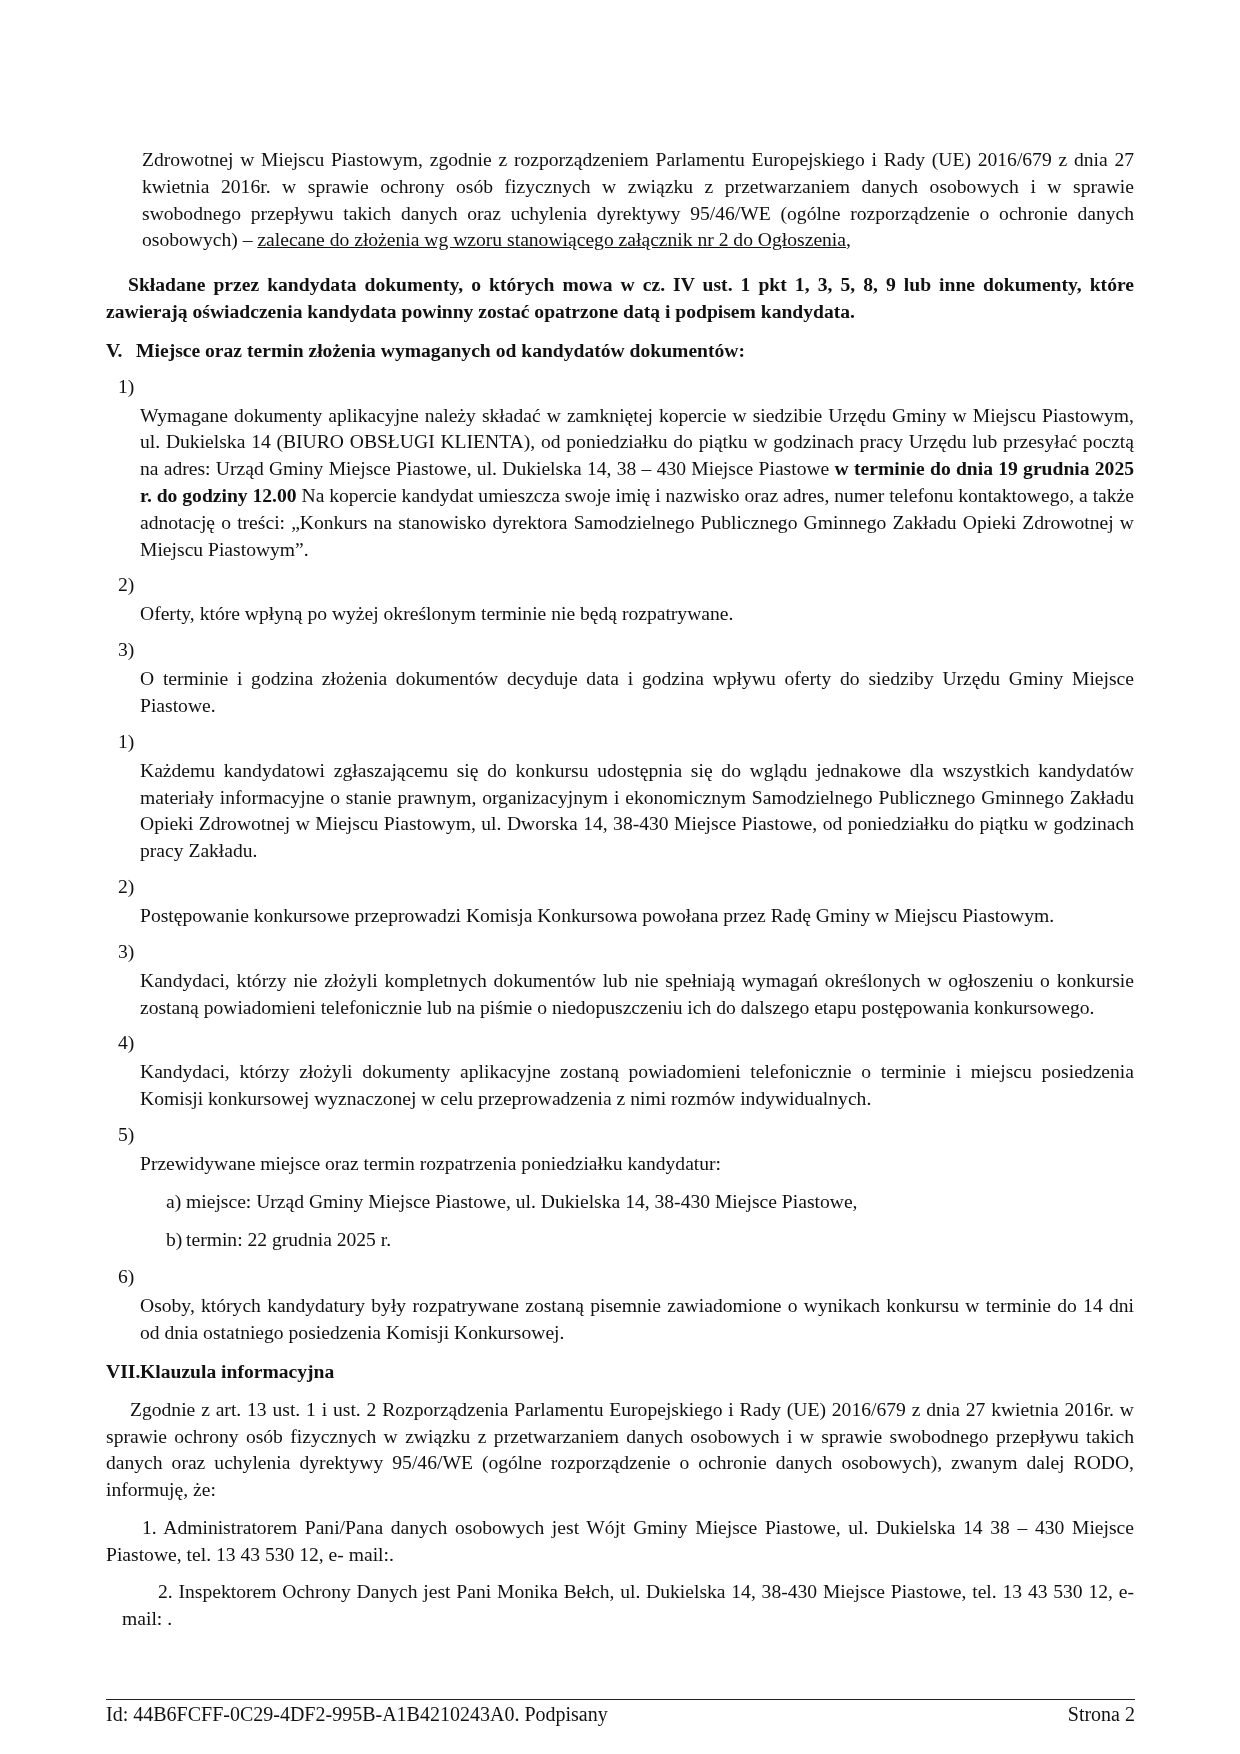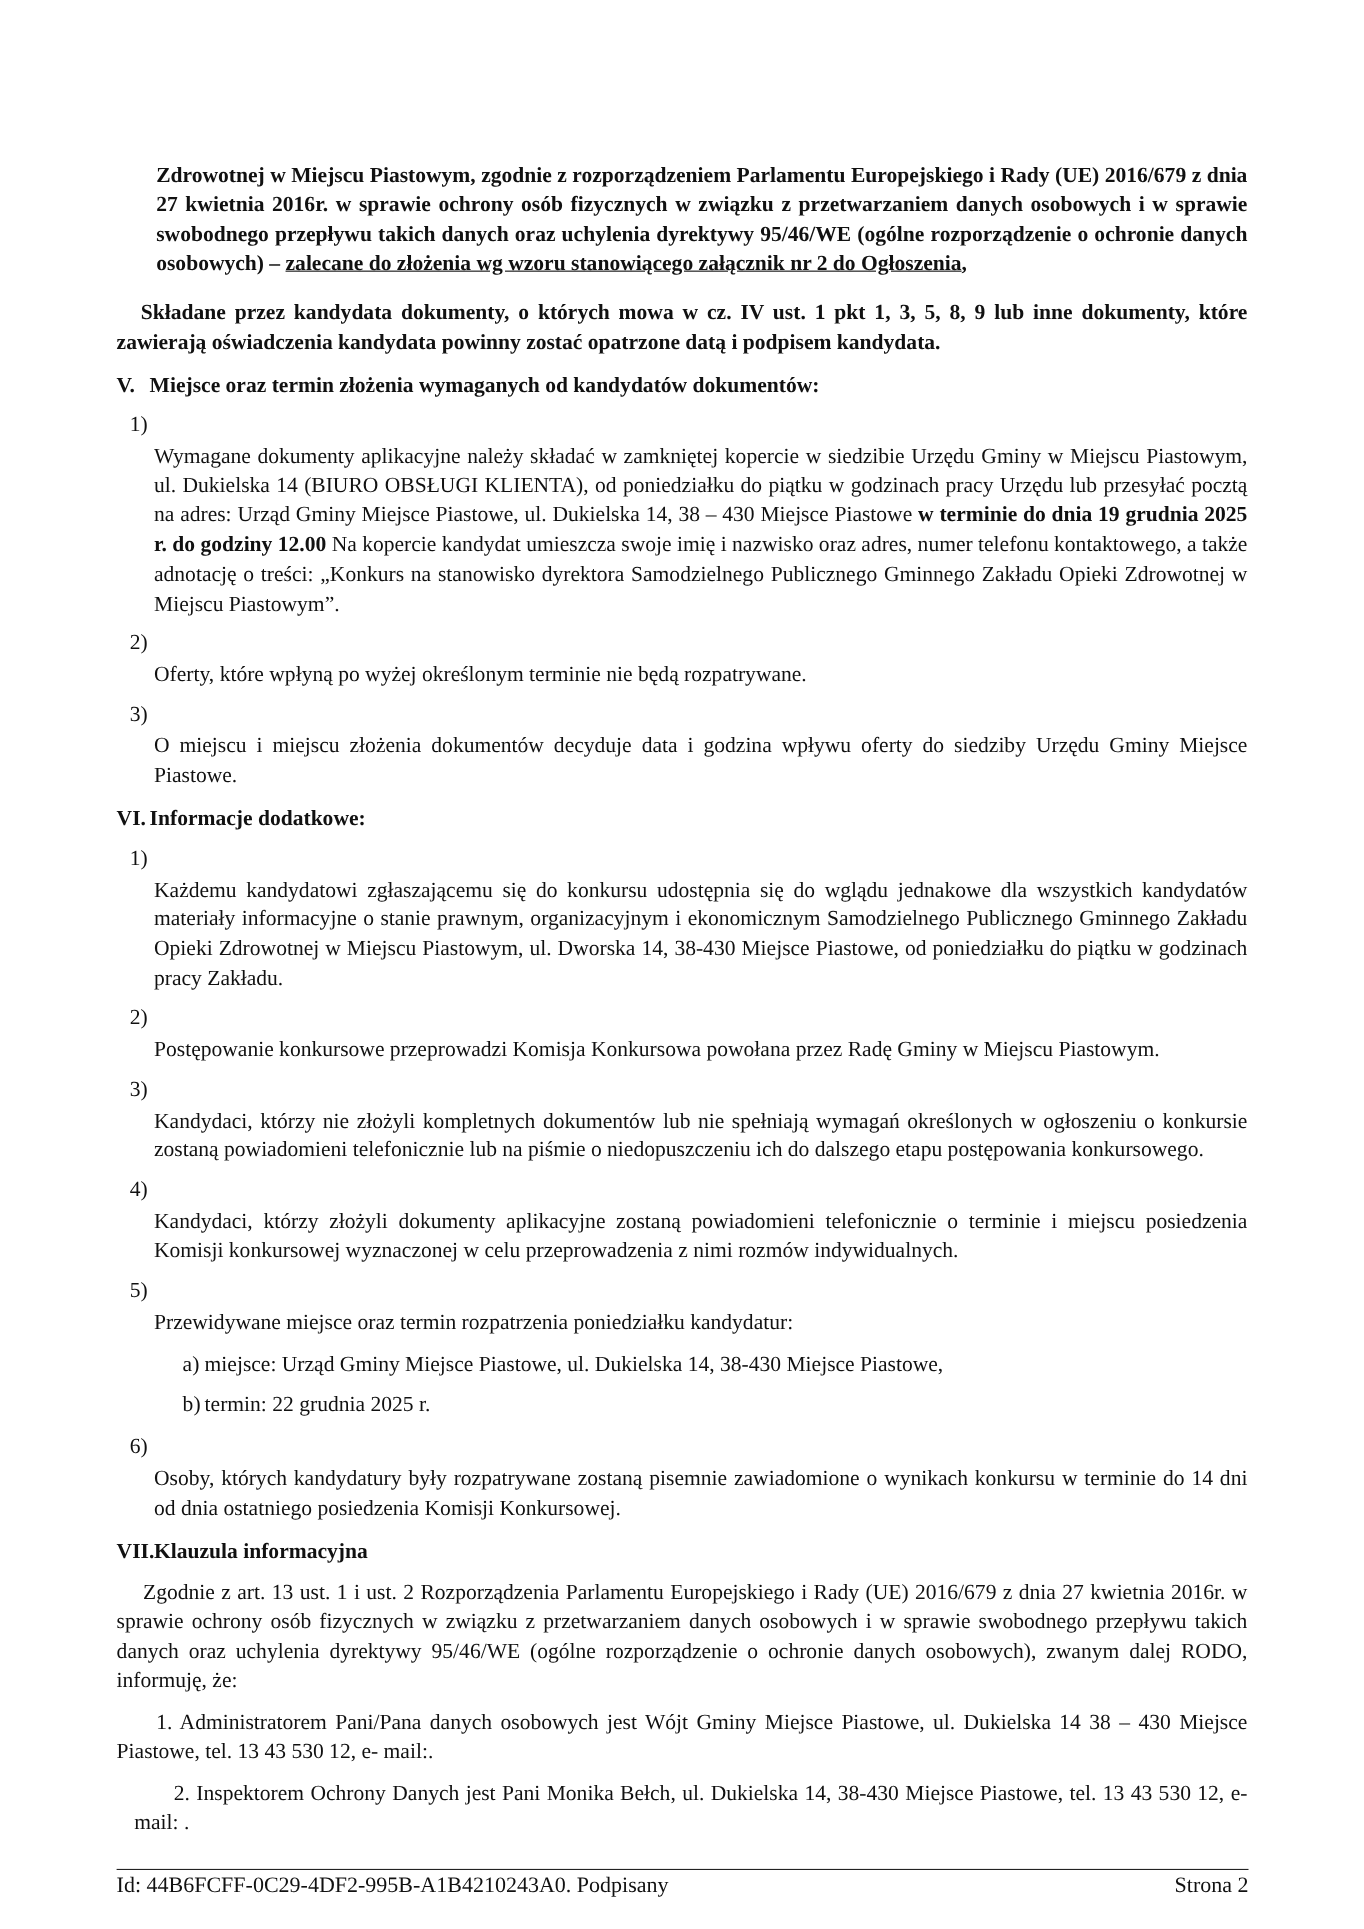--- a/index.html
+++ b/index.html
@@ -87,49 +87,45 @@
       justify-content: space-between;
       font-size: 20px;
       line-height: 20px;
     }
   </style>
 </head>
 <body>
 
 <div class="page">
 
-  <p class="just cont" style="margin-top:0;margin-bottom:0;font-weight:bold;">
+  <p class="just cont" style="margin-top:0;margin-bottom:0;">
     <span>Zdrowotnej w Miejscu Piastowym, zgodnie z rozporządzeniem Parlamentu Europejskiego i Rady (UE) 2016/679 z dnia 27 kwietnia 2016r. w sprawie ochrony osób fizycznych w związku z przetwarzaniem danych osobowych i w sprawie swobodnego przepływu takich danych oraz uchylenia dyrektywy 95/46/WE (ogólne rozporządzenie o ochronie danych osobowych) – </span><span class="u">zalecane do złożenia wg wzoru stanowiącego załącznik nr 2 do Ogłoszenia</span><span>,</span>
   </p>
 
   <p class="just bold-par" style="margin-bottom:0;">Składane przez kandydata dokumenty, o których mowa w cz. IV ust. 1 pkt 1, 3, 5, 8, 9 lub inne dokumenty, które zawierają oświadczenia kandydata powinny zostać opatrzone datą i podpisem kandydata.</p>
 
   <div class="heading">
     <span class="num">V.</span>
     <span>Miejsce oraz termin złożenia wymaganych od kandydatów dokumentów:</span>
   </div>
   <div class="list">
     <div class="item">
       <span class="num">1)</span>
       <span class="txt just"><span>Wymagane dokumenty aplikacyjne należy składać w zamkniętej kopercie w siedzibie Urzędu Gminy w Miejscu Piastowym, ul. Dukielska 14 (BIURO OBSŁUGI KLIENTA), od poniedziałku do piątku w godzinach pracy Urzędu lub przesyłać pocztą na adres: Urząd Gminy Miejsce Piastowe, ul. Dukielska 14, 38 – 430 Miejsce Piastowe </span><span class="b">w terminie do dnia 19 grudnia 2025 r. do godziny 12.00</span><span> Na kopercie kandydat umieszcza swoje imię i nazwisko oraz adres, numer telefonu kontaktowego, a także adnotację o treści: „Konkurs na stanowisko dyrektora Samodzielnego Publicznego Gminnego Zakładu Opieki Zdrowotnej w Miejscu Piastowym”.</span></span>
     </div>
     <div class="item">
       <span class="num">2)</span>
       <span class="txt just">Oferty, które wpłyną po wyżej określonym terminie nie będą rozpatrywane.</span>
     </div>
     <div class="item">
       <span class="num">3)</span>
-      <span class="txt just">O miejscu i miejscu złożenia dokumentów decyduje data i godzina wpływu oferty do siedziby Urzędu Gminy Miejsce Piastowe.</span>
+      <span class="txt just">O terminie i godzina złożenia dokumentów decyduje data i godzina wpływu oferty do siedziby Urzędu Gminy Miejsce Piastowe.</span>
     </div>
   </div>
 
-  <div class="heading">
-    <span class="num">VI.</span>
-    <span>Informacje dodatkowe:</span>
-  </div>
   <div class="list">
     <div class="item">
       <span class="num">1)</span>
       <span class="txt just">Każdemu kandydatowi zgłaszającemu się do konkursu udostępnia się do wglądu jednakowe dla wszystkich kandydatów materiały informacyjne o stanie prawnym, organizacyjnym i ekonomicznym Samodzielnego Publicznego Gminnego Zakładu Opieki Zdrowotnej w Miejscu Piastowym, ul. Dworska 14, 38-430 Miejsce Piastowe, od poniedziałku do piątku w godzinach pracy Zakładu.</span>
     </div>
     <div class="item">
       <span class="num">2)</span>
       <span class="txt just">Postępowanie konkursowe przeprowadzi Komisja Konkursowa powołana przez Radę Gminy w Miejscu Piastowym.</span>
     </div>
     <div class="item">

